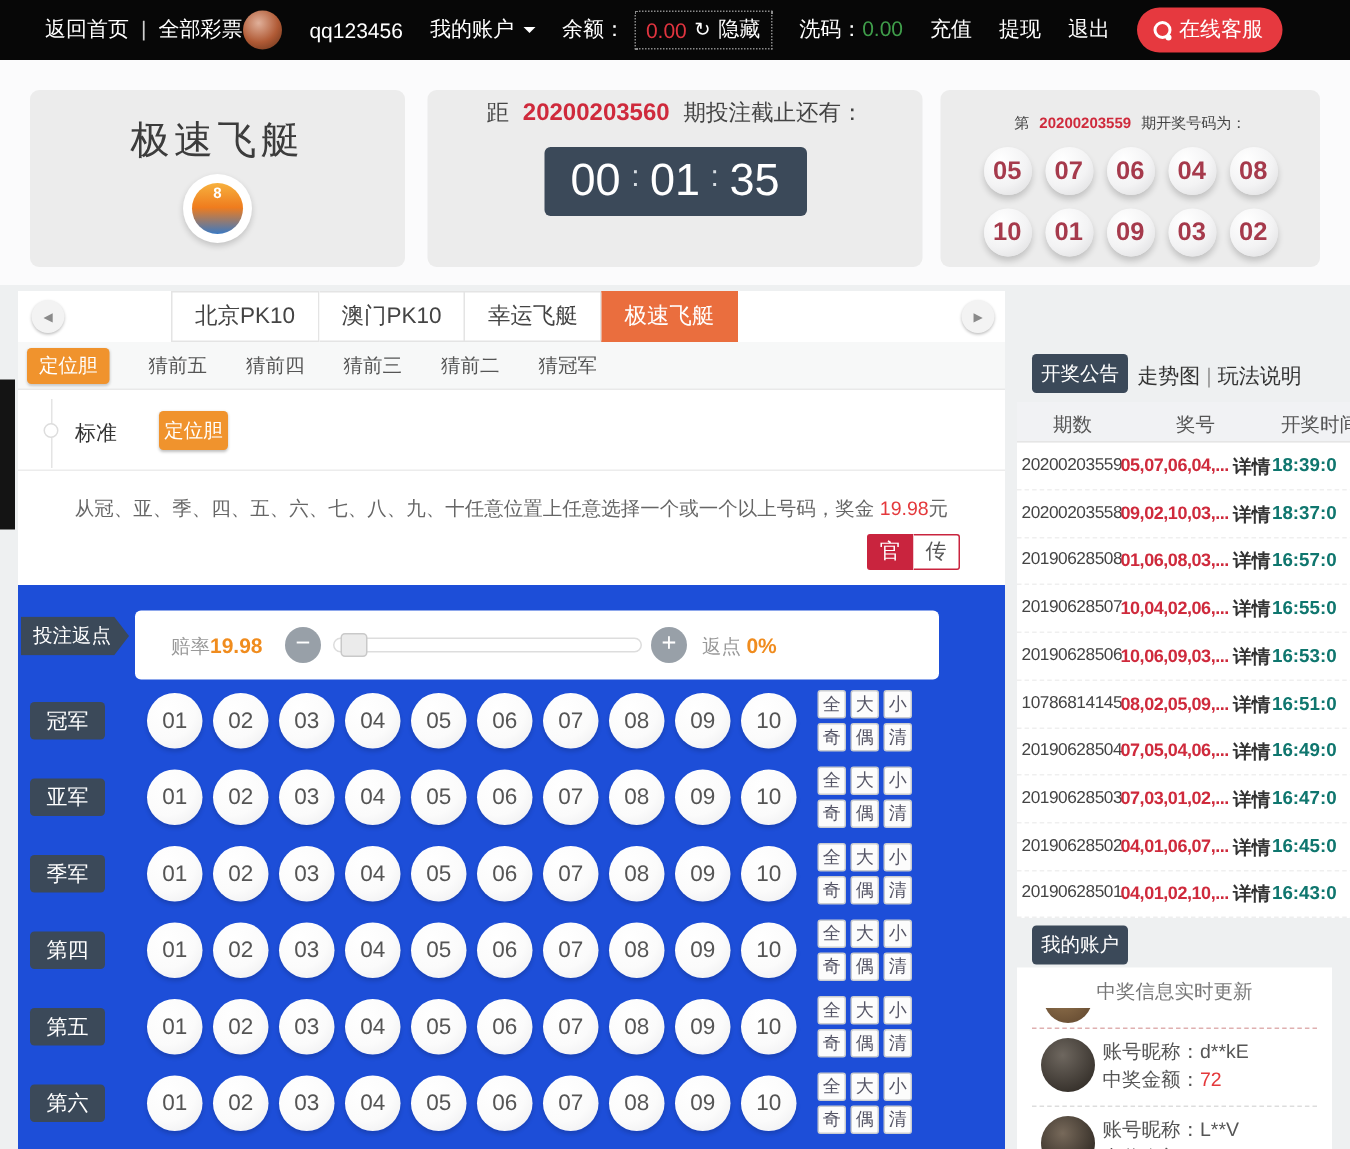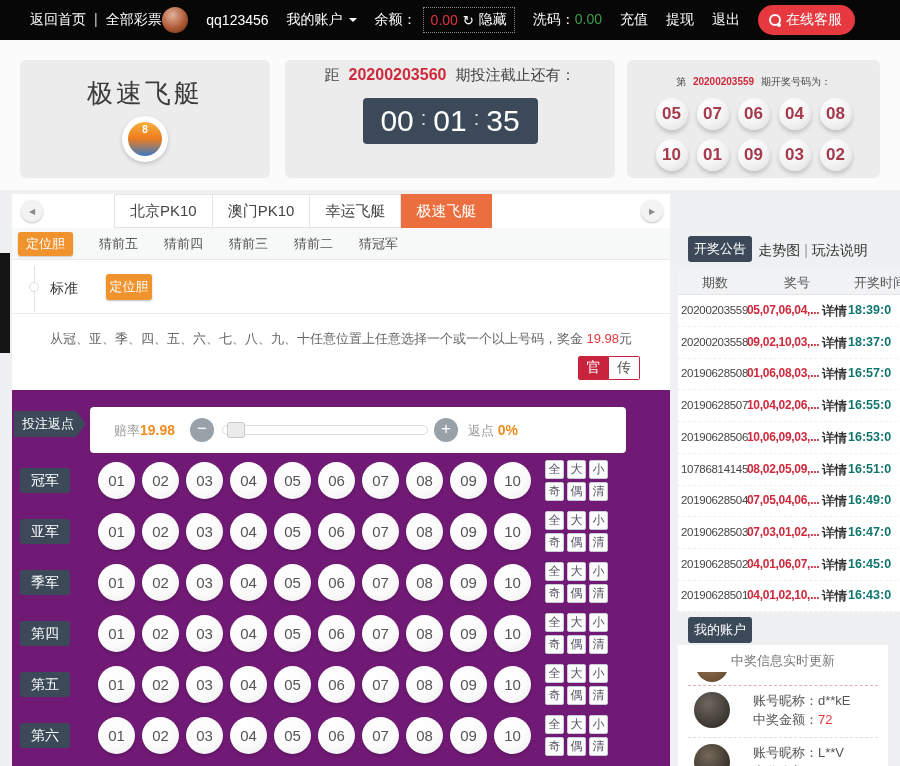--- a/index.html
+++ b/index.html
@@ -87,21 +87,21 @@
   .hdivider { position:absolute; left:0; top:53px; width:658px; height:1px; background:#ececec; }
   .desc { position:absolute; left:0; top:70px; width:658px; text-align:center; font-size:13px; color:#666; }
   .desc .amt { color:#e4393c; }
   .oc-toggle { position:absolute; right:30px; top:96px; display:flex; }
   .oc { width:31px; height:24px; display:flex; align-items:center; justify-content:center;
         font-size:14px; cursor:pointer; }
   .oc-official { background:#c9243e; color:#fff; border:1px solid #c9243e; border-radius:2px 0 0 2px; }
   .oc-chuan { background:#fff; color:#555; border:1px solid #c9243e; border-left:none; border-radius:0 2px 2px 0; }
 
   
-  .bet-panel { position:absolute; left:12px; top:390px; width:658px; height:376px; background:#701a75; }
+  .bet-panel { position:absolute; left:12px; top:390px; width:658px; height:376px; background:#1d4ed8; }
   .ribbon { position:absolute; left:2px; top:21px; width:72px; height:26px; background:#3b4959; color:#fff;
             font-size:13px; display:flex; align-items:center; padding-left:8px;
             clip-path:polygon(0 0,62px 0,72px 13px,62px 26px,0 26px); }
   .slider-box { position:absolute; left:78px; top:17px; width:536px; height:46px; background:#fff; border-radius:4px; }
   .odds { position:absolute; left:24px; top:15px; font-size:13px; color:#999; }
   .odds b, .rebate b { color:#f08c1e; font-size:14px; font-weight:bold; }
   .circ-btn { position:absolute; top:11px; width:24px; height:24px; border-radius:50%; background:#98a0a8;
               color:#fff; font-size:17px; line-height:21px; text-align:center; cursor:pointer; }
   #minus { left:100px; } #plus { left:344px; }
   .track { position:absolute; left:132px; top:18px; width:206px; height:10px; background:#fff;
@@ -145,21 +145,21 @@
   .s-detail { left:144px; top:8px; font-size:12.5px; font-weight:bold; color:#333; cursor:pointer; }
   .s-time { left:170px; top:8px; font-size:12.5px; font-weight:bold; color:#0f766e; }
 
   .winner-card { position:absolute; left:678px; top:645px; width:210px; height:121px; background:#fff; overflow:hidden; }
   .winner-note { margin-top:7px; text-align:center; font-size:13px; color:#777; }
   .winner-view { position:absolute; left:0; top:27px; width:210px; height:94px; overflow:hidden; }
   .partial-avatar { width:32px; height:32px; border-radius:50%; margin:-22px 0 0 18px;
                     background:radial-gradient(circle at 40% 35%,#9a7a52,#5c432c); }
   .wsep { border-top:1px dashed #ddd; margin:3px 10px 0; }
   .wsep.pink { border-top-color:#dfb0b0; }
-  .witem { display:flex; align-items:center; padding:5px 0 5px 16px; gap:23px; }
+  .witem { display:flex; align-items:center; padding:5px 0 5px 16px; gap:5px; }
   .wavatar { width:36px; height:36px; border-radius:50%; flex-shrink:0;
              background:radial-gradient(circle at 40% 32%,#6e675f,#27221d); }
   .wavatar.v2 { background:radial-gradient(circle at 40% 32%,#77695a,#1d1915); }
   .wtext { font-size:13px; color:#555; line-height:19px; }
   .wamount { color:#e4393c; }
 </style>
 </head>
 <body>
 
 <div class="topbar">

